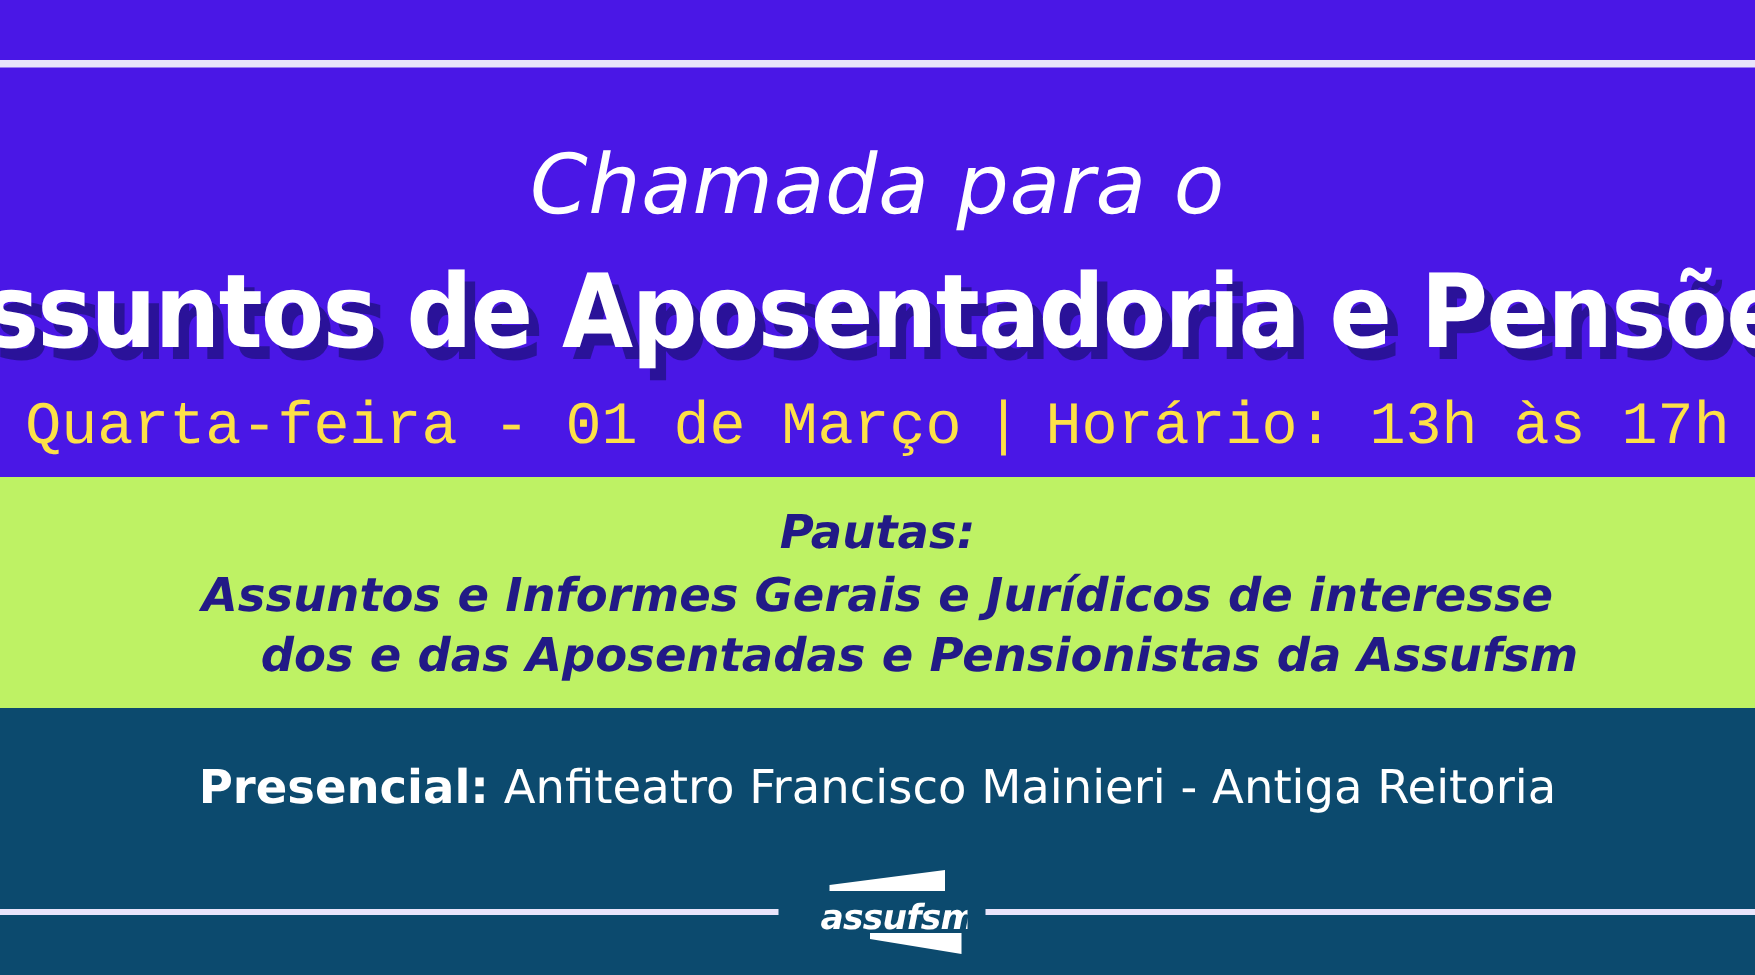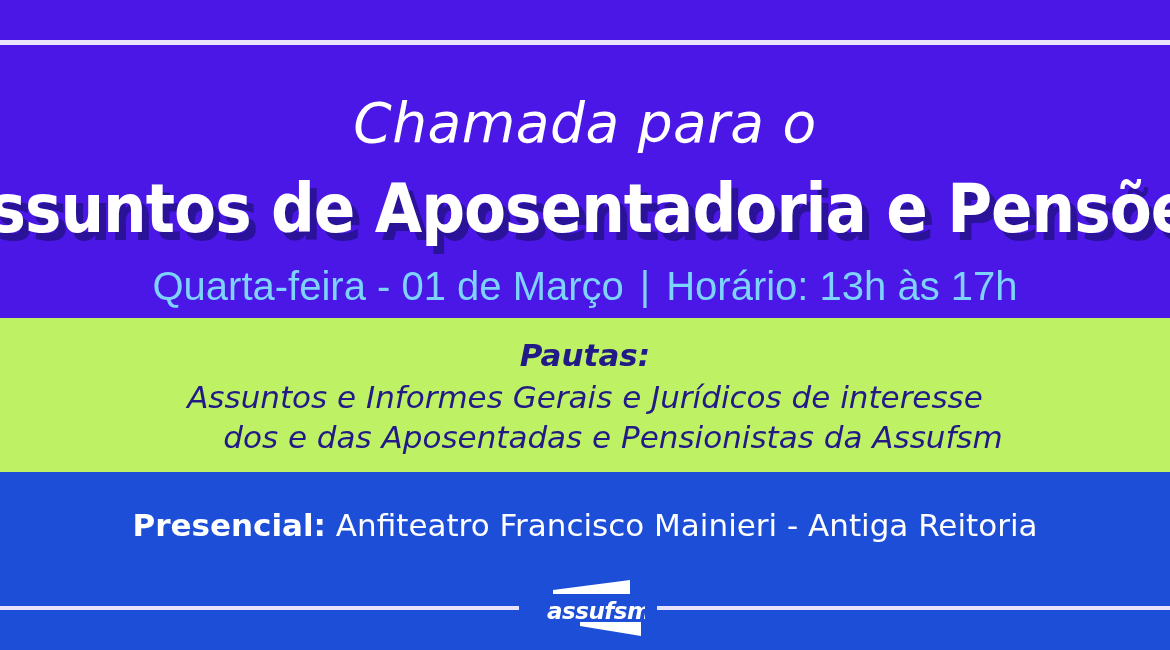--- a/index.html
+++ b/index.html
@@ -75,26 +75,26 @@
     font-stretch: condensed;
   }
 
   
   .datetime {
     position: absolute;
     left: 0;
     top: 262px;
     width: 1170px;
     text-align: center;
-    color: #7dd3fc;
+    color: #fde047;
     font-size: 40px;
     font-weight: 400;
     line-height: 1.2;
     white-space: nowrap;
-    font-family: Liberation Sans, sans-serif;
+    font-family: Liberation Mono, monospace;
   }
   .datetime .sep {
     display: inline-block;
     padding: 0 16px;
     font-weight: 300;
   }
 
   
   .band-white {
     position: absolute;
@@ -117,37 +117,37 @@
     line-height: 1;
     font-family: "DejaVu Sans", "Liberation Sans", sans-serif;
   }
   .agenda-line {
     position: absolute;
     left: 0;
     width: 1170px;
     text-align: center;
     color: #221a86;
     font-size: 31px;
-    font-weight: 400;
+    font-weight: 700;
     font-style: italic;
     line-height: 1;
     white-space: nowrap;
     font-family: "DejaVu Sans", "Liberation Sans", sans-serif;
   }
   .agenda-line.l1 { top: 64px; }
   .agenda-line.l2 { top: 104px; padding-left: 28px; }
 
   
   .band-bottom {
     position: absolute;
     left: 0;
     top: 472px;
     width: 1170px;
     height: 178px;
-    background: #1d4ed8;
+    background: #0c4a6e;
   }
   .venue {
     position: absolute;
     left: 0;
     top: 38px;
     width: 1170px;
     text-align: center;
     color: #ffffff;
     font-size: 31px;
     font-weight: 400;

